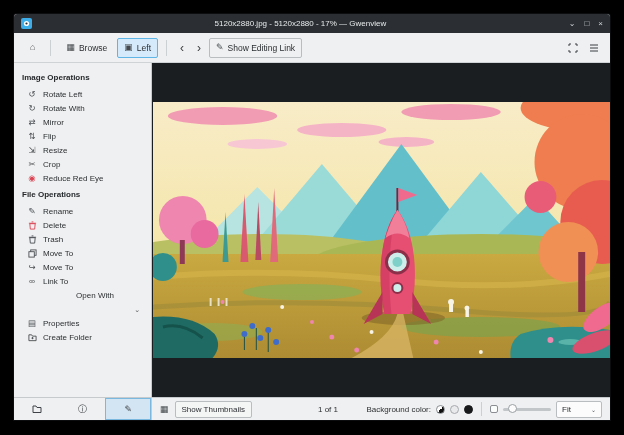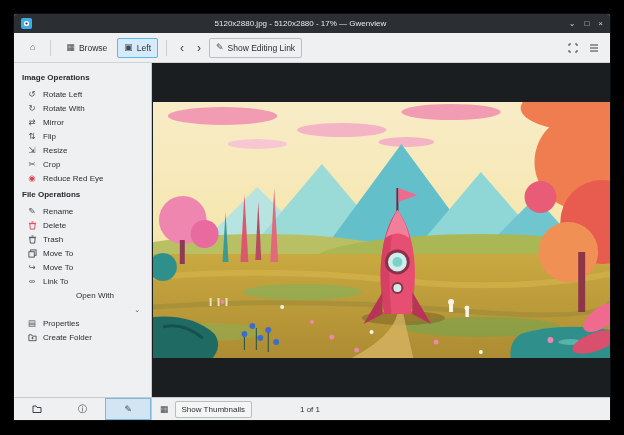--- a/index.html
+++ b/index.html
@@ -40,21 +40,21 @@
   .artwork { width:457px; height:256px; display:block; }
 
   
   .bottombar { height:23px; flex:none; display:flex; background:#eff0f1; border-top:1px solid #c6cacd; }
   .side-tabs { width:138px; border-right:1px solid #c6cacd; display:flex; flex:none; }
   .side-tab { flex:1; display:flex; align-items:center; justify-content:center; font-size:9px; color:#3e4246; }
   .side-tab.active { background:#d3e5f2; box-shadow:inset 0 0 0 1px #7ab8e0; }
   .statusbar { flex:1; display:flex; align-items:center; padding:0 8px; gap:6px; font-size:8px; color:#2b2e31; white-space:nowrap; }
   .sbtn { display:flex; align-items:center; height:17px; padding:0 6px; border:1px solid #b9bdc0; border-radius:2px; background:#f4f5f5; }
   .flat-ico { font-size:9px; color:#45494d; }
-  .count { margin-left:42px; }
+  .count { margin-left:60px; }
   .bg-group { margin-left:auto; display:flex; align-items:center; gap:5px; }
   .swatch { width:9px; height:9px; border-radius:50%; flex:none; }
   .swatch.auto  { background:linear-gradient(135deg,#ffffff 50%,#111 50%); border:1px solid #8a8e92; }
   .swatch.light { background:#e9eaeb; border:1px solid #a6aaae; }
   .swatch.dark  { background:#17191b; border:1px solid #17191b; }
   .ssep { width:1px; height:14px; background:#ccd0d3; margin:0 3px; }
   .zoom-check { width:8px; height:8px; border:1px solid #8a8e92; border-radius:2px; background:#fbfcfc; flex:none; }
   .slider { width:48px; height:3px; background:#c2c6c9; border-radius:2px; position:relative; flex:none; }
   .slider-handle { position:absolute; left:5px; top:-3.5px; width:9px; height:9px; background:#fcfcfc; border:1px solid #9aa0a4; border-radius:50%; }
   .combo { display:flex; align-items:center; height:17px; padding:0 5px; border:1px solid #b9bdc0; border-radius:2px; background:#fcfcfc; min-width:46px; justify-content:space-between; gap:6px; }
@@ -322,16 +322,31 @@
         <span>✎</span>
       </div>
     </div>
 
     <div class="statusbar">
       <span class="flat-ico">▦</span>
       <div class="sbtn">
         <span>Show Thumbnails</span>
       </div>
       <span class="count">1 of 1</span>
+      <div class="bg-group">
+        <span>Background color:</span>
+        <span class="swatch auto"></span>
+        <span class="swatch light"></span>
+        <span class="swatch dark"></span>
+        <div class="ssep"></div>
+        <span class="zoom-check"></span>
+        <div class="slider">
+          <div class="slider-handle"></div>
+        </div>
+        <div class="combo">
+          <span>Fit</span>
+          <span class="chev-sm">⌄</span>
+        </div>
+      </div>
     </div>
   </div>
 
 </div>
 
 </body></html>

